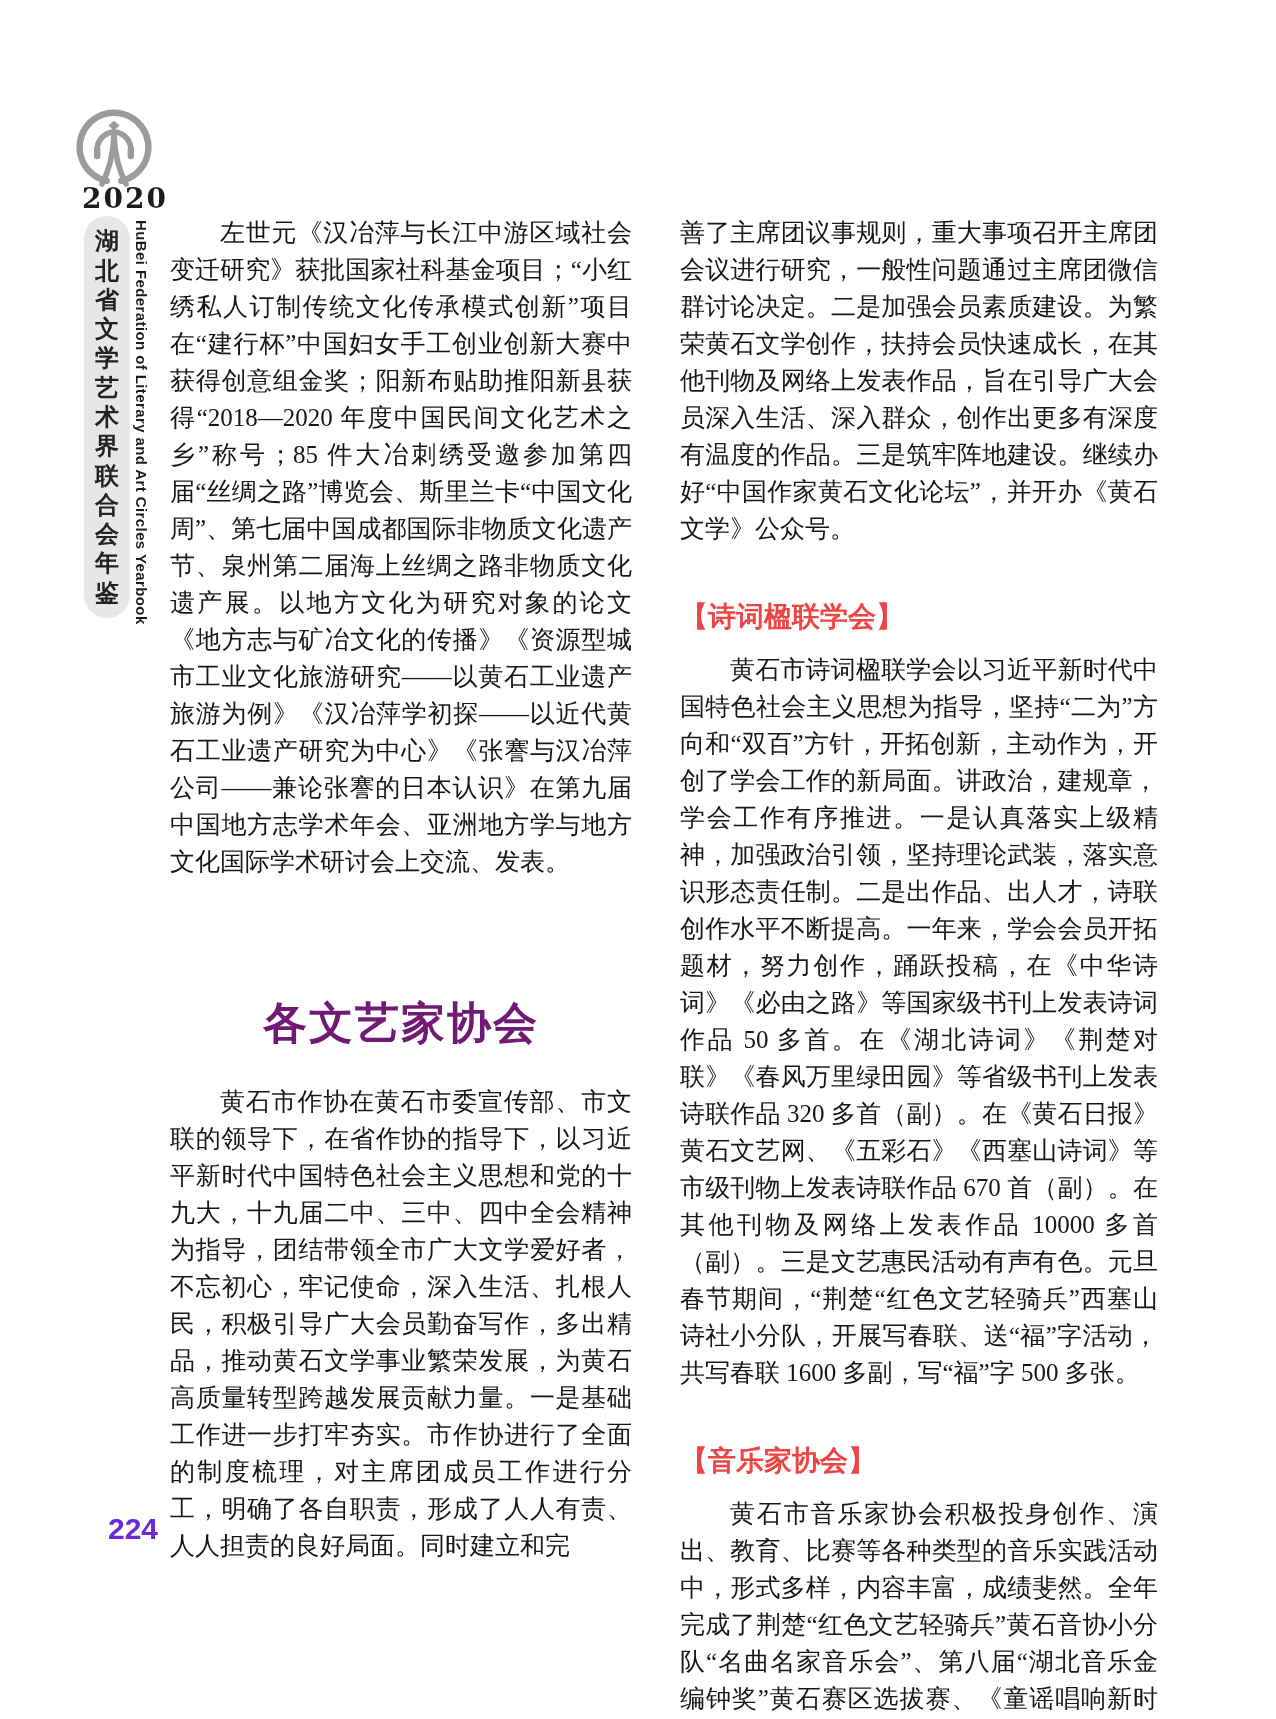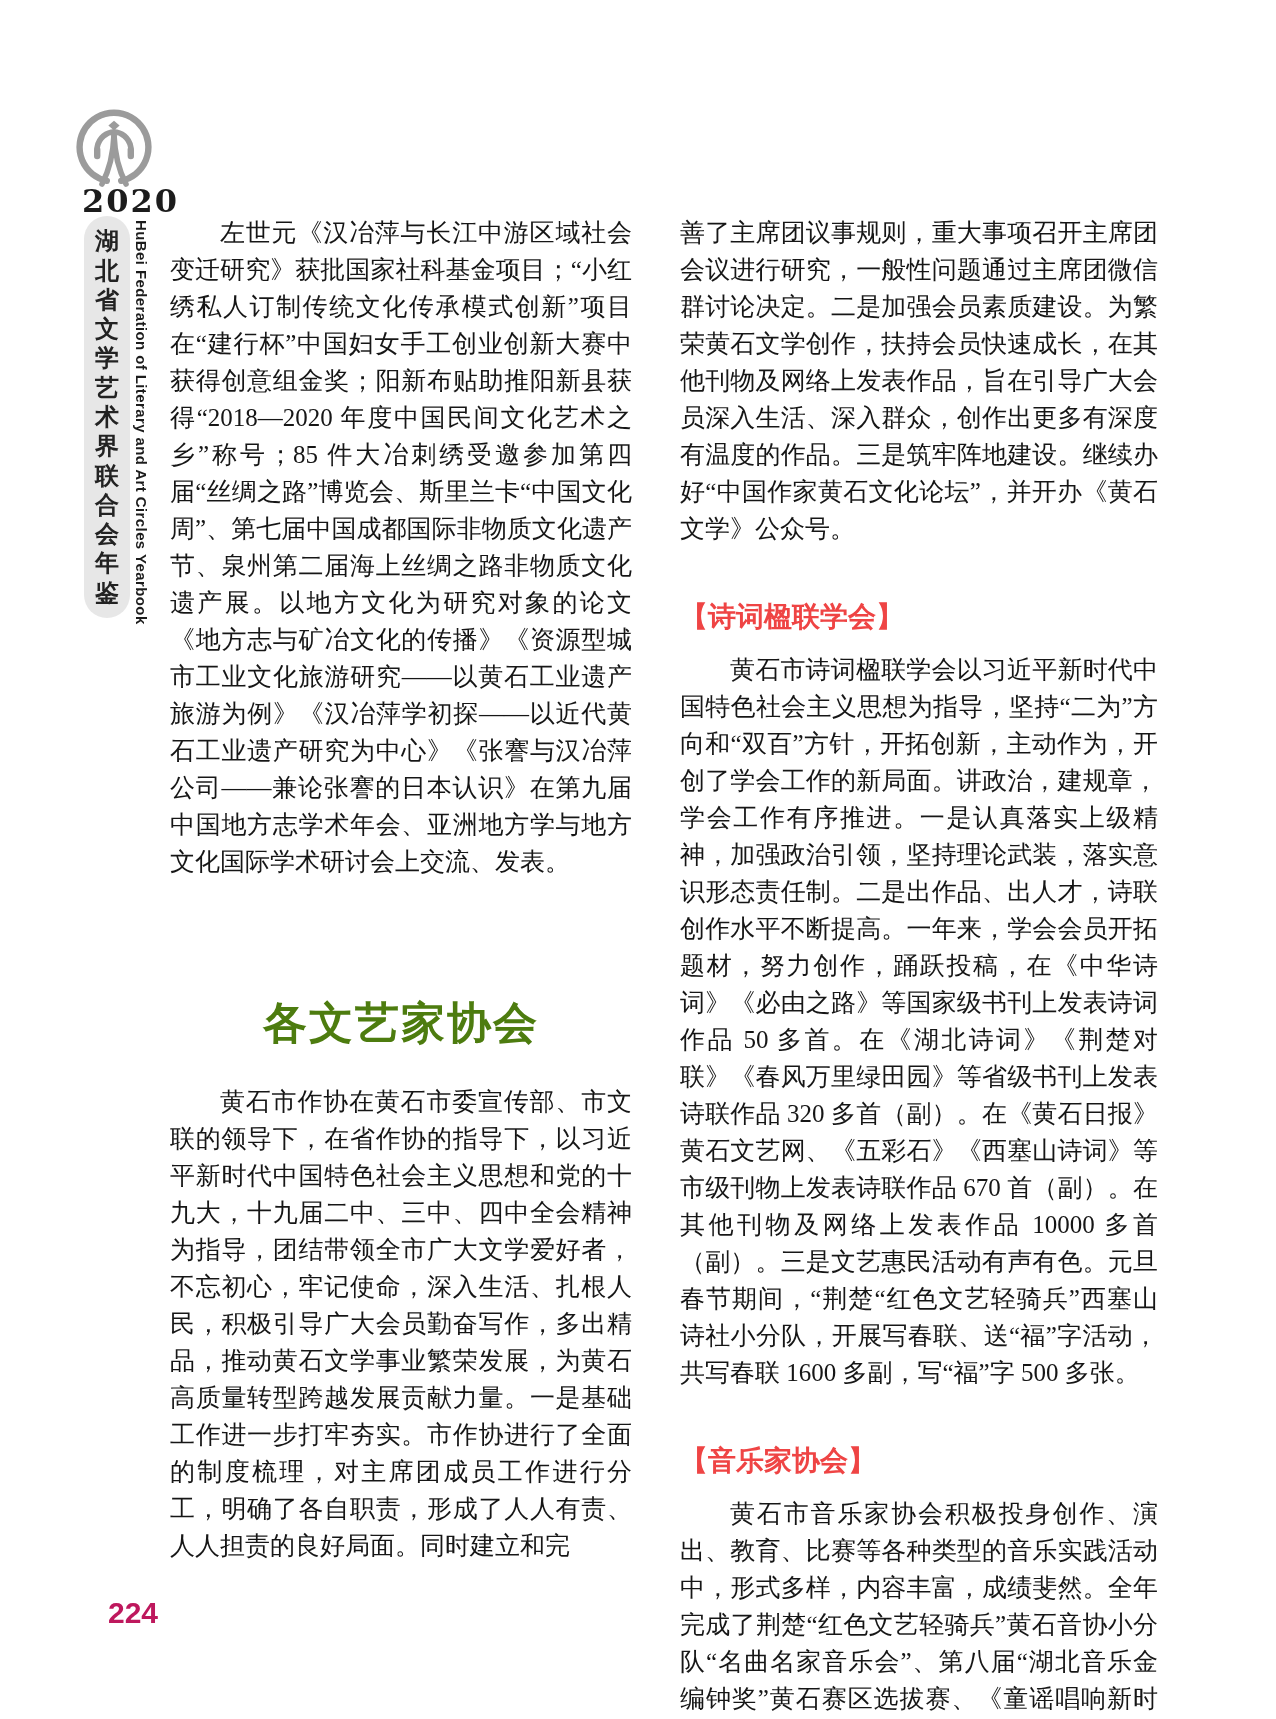--- a/index.html
+++ b/index.html
@@ -9,60 +9,60 @@
     background:#ffffff;
     overflow:hidden;
     font-family:"Liberation Serif","DejaVu Serif",serif;
     color:#161616;
   }
   
   .logo-wrap{position:absolute;left:74px;top:108px;width:80px;height:80px;}
   .year-label{
     position:absolute;left:82px;top:182px;width:72px;
     font-family:"DejaVu Serif","Liberation Serif",serif;
-    font-weight:bold;font-size:32px;letter-spacing:2px;color:#1c1c1c;
+    font-weight:bold;font-size:28px;letter-spacing:2px;color:#1c1c1c;
     text-align:center;
   }
   .sidebar-strip{
     position:absolute;left:84px;top:216px;width:46px;height:402px;
     background:#e7e7e7;border-radius:23px;
     display:flex;flex-direction:column;align-items:center;justify-content:space-evenly;
     padding:8px 0;box-sizing:border-box;
   }
   .sidebar-strip span{
     font-family:"Liberation Sans","DejaVu Sans",sans-serif;
     font-weight:700;font-size:24px;line-height:1;color:#222;
   }
   .sidebar-en{
     position:absolute;left:133px;top:220px;height:410px;
     writing-mode:vertical-rl;
     font-family:"Liberation Sans","DejaVu Sans",sans-serif;
     font-weight:700;font-size:15px;letter-spacing:0.4px;color:#1c1c1c;
     white-space:nowrap;
   }
   .page-number{
-    position:absolute;left:108px;top:1596px;
+    position:absolute;left:108px;top:1512px;
     font-family:"Liberation Sans","DejaVu Sans",sans-serif;
-    font-weight:700;font-size:30px;color:#be185d;
+    font-weight:700;font-size:30px;color:#6d28d9;
   }
   
   .col{position:absolute;top:214px;font-size:25px;line-height:37px;text-align:justify;}
   .col-left{left:170px;width:462px;}
   .col-right{left:680px;width:478px;}
   .col p{margin:0;}
   .indent{text-indent:2em;}
   .category-label{
     font-family:"Liberation Sans","DejaVu Sans",sans-serif;
     font-weight:700;
   }
   .main-heading{
     margin:118px 0 35px 0 !important;
     font-family:"Liberation Sans","DejaVu Sans",sans-serif;
     font-weight:700;font-size:44px;line-height:50px;
-    text-align:center;letter-spacing:2px;color:#4d7c0f;
+    text-align:center;letter-spacing:2px;color:#701a75;
   }
   .assoc-header{
     margin:50px 0 14px 0 !important;
     font-family:"Liberation Sans","DejaVu Sans",sans-serif;
     font-weight:700;font-size:28px;line-height:40px;
     text-align:left;color:#ef4444;
   }
   .assoc-header.first-left{margin-top:0 !important;}
 </style>
 </head>

